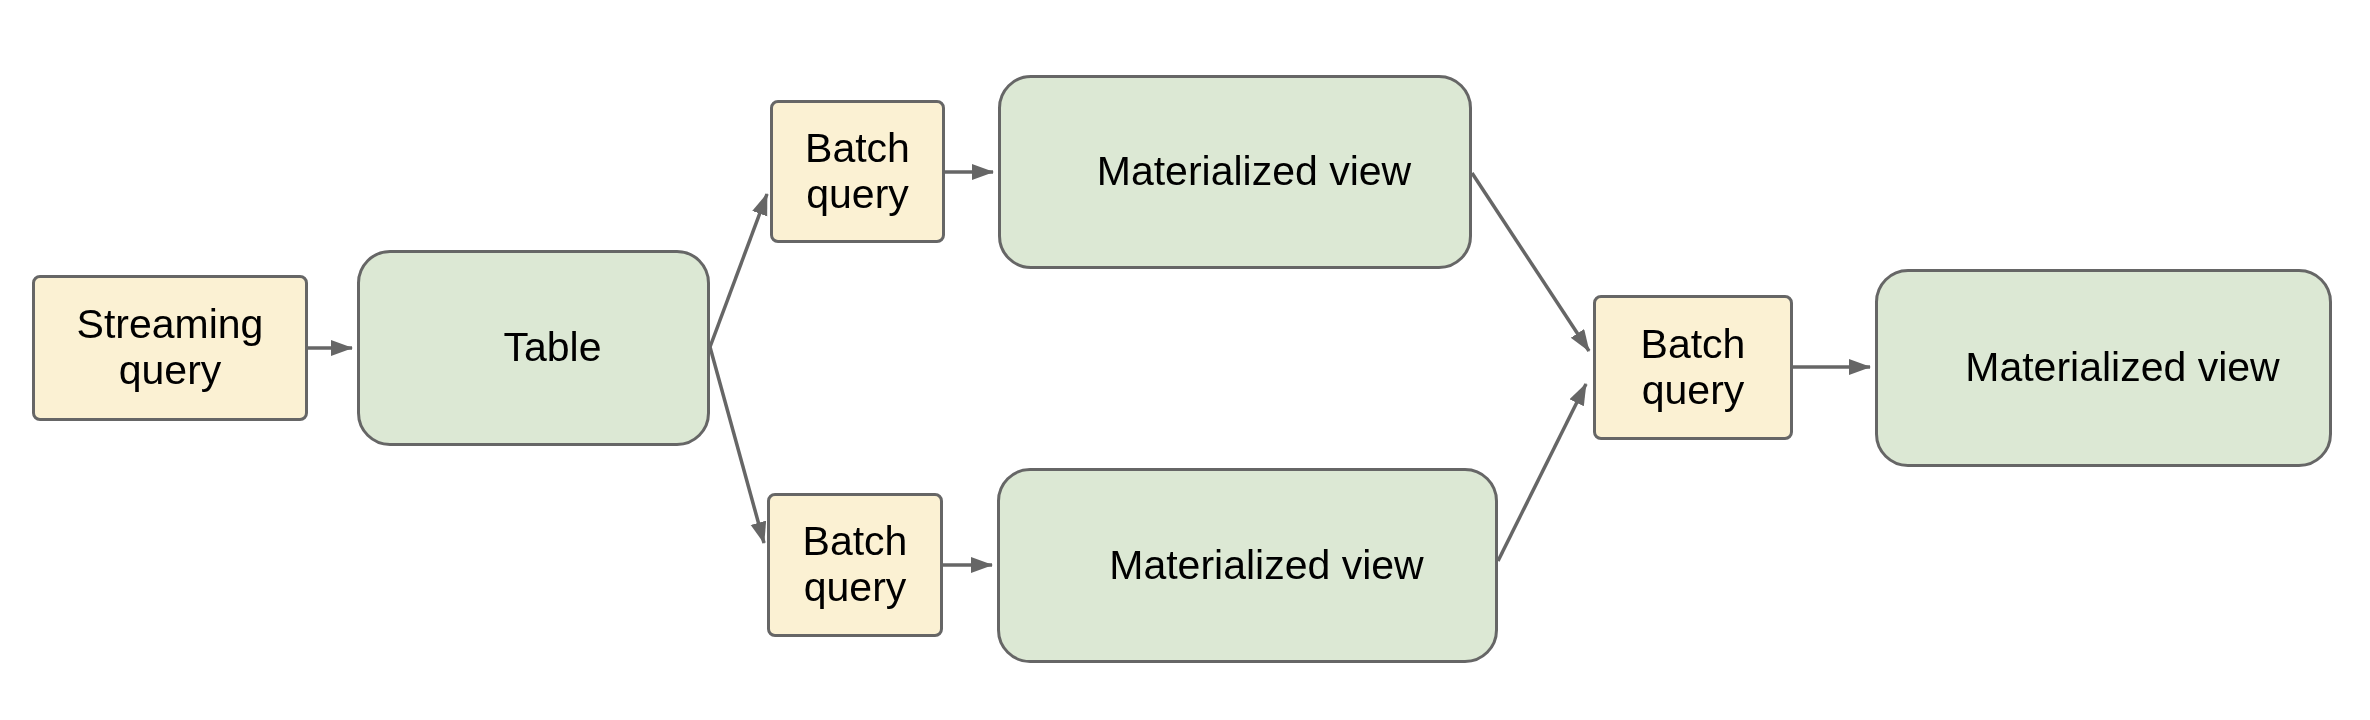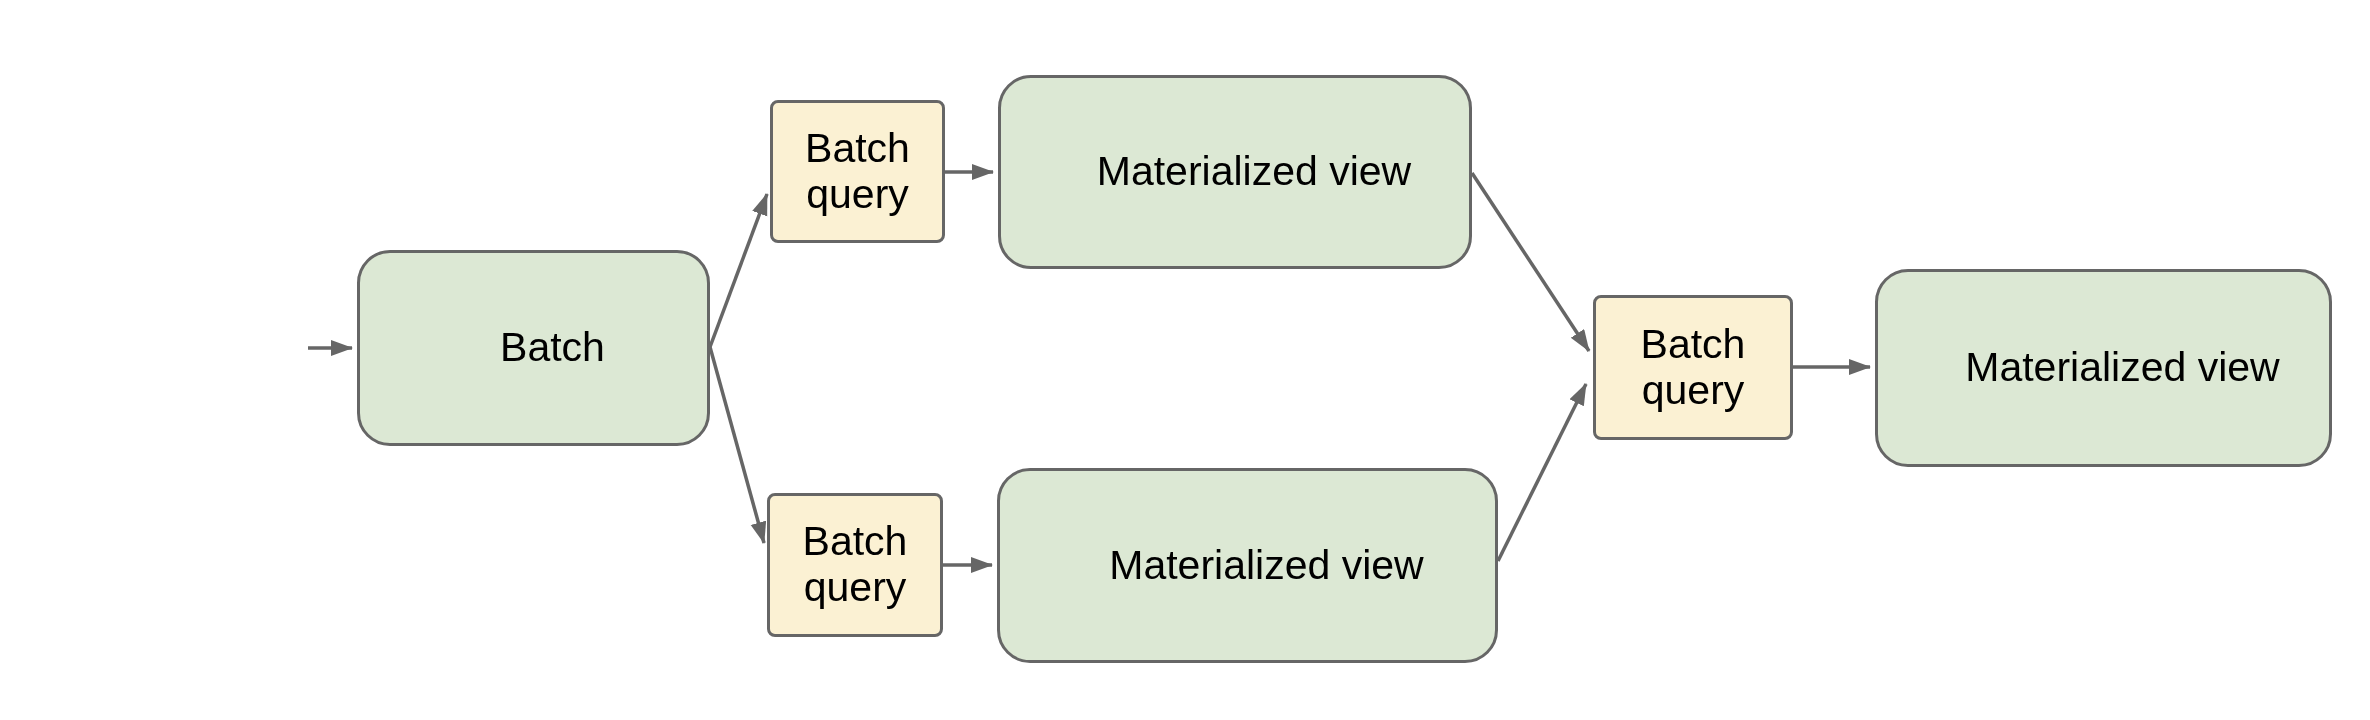--- a/index.html
+++ b/index.html
@@ -71,23 +71,26 @@
       <line x1="710" y1="347" x2="767" y2="194" marker-end="url(#arrowhead)"></line>
       <line x1="710" y1="347" x2="764" y2="543" marker-end="url(#arrowhead)"></line>
       <line x1="945" y1="172" x2="993" y2="172" marker-end="url(#arrowhead)"></line>
       <line x1="943" y1="565" x2="992" y2="565" marker-end="url(#arrowhead)"></line>
       <line x1="1472" y1="173" x2="1589" y2="351" marker-end="url(#arrowhead)"></line>
       <line x1="1498" y1="561" x2="1586" y2="384" marker-end="url(#arrowhead)"></line>
       <line x1="1793" y1="367" x2="1870" y2="367" marker-end="url(#arrowhead)"></line>
     </g>
   </svg>
 
+  <div class="node query-node n-streaming">
+    <span>Streaming query</span>
+  </div>
 
   <div class="node view-node n-table">
-    <span>Batch</span>
+    <span>Table</span>
   </div>
 
   <div class="node query-node n-bq-top">
     <span>Batch query</span>
   </div>
 
   <div class="node view-node n-mv-top">
     <span>Materialized view</span>
   </div>
 

